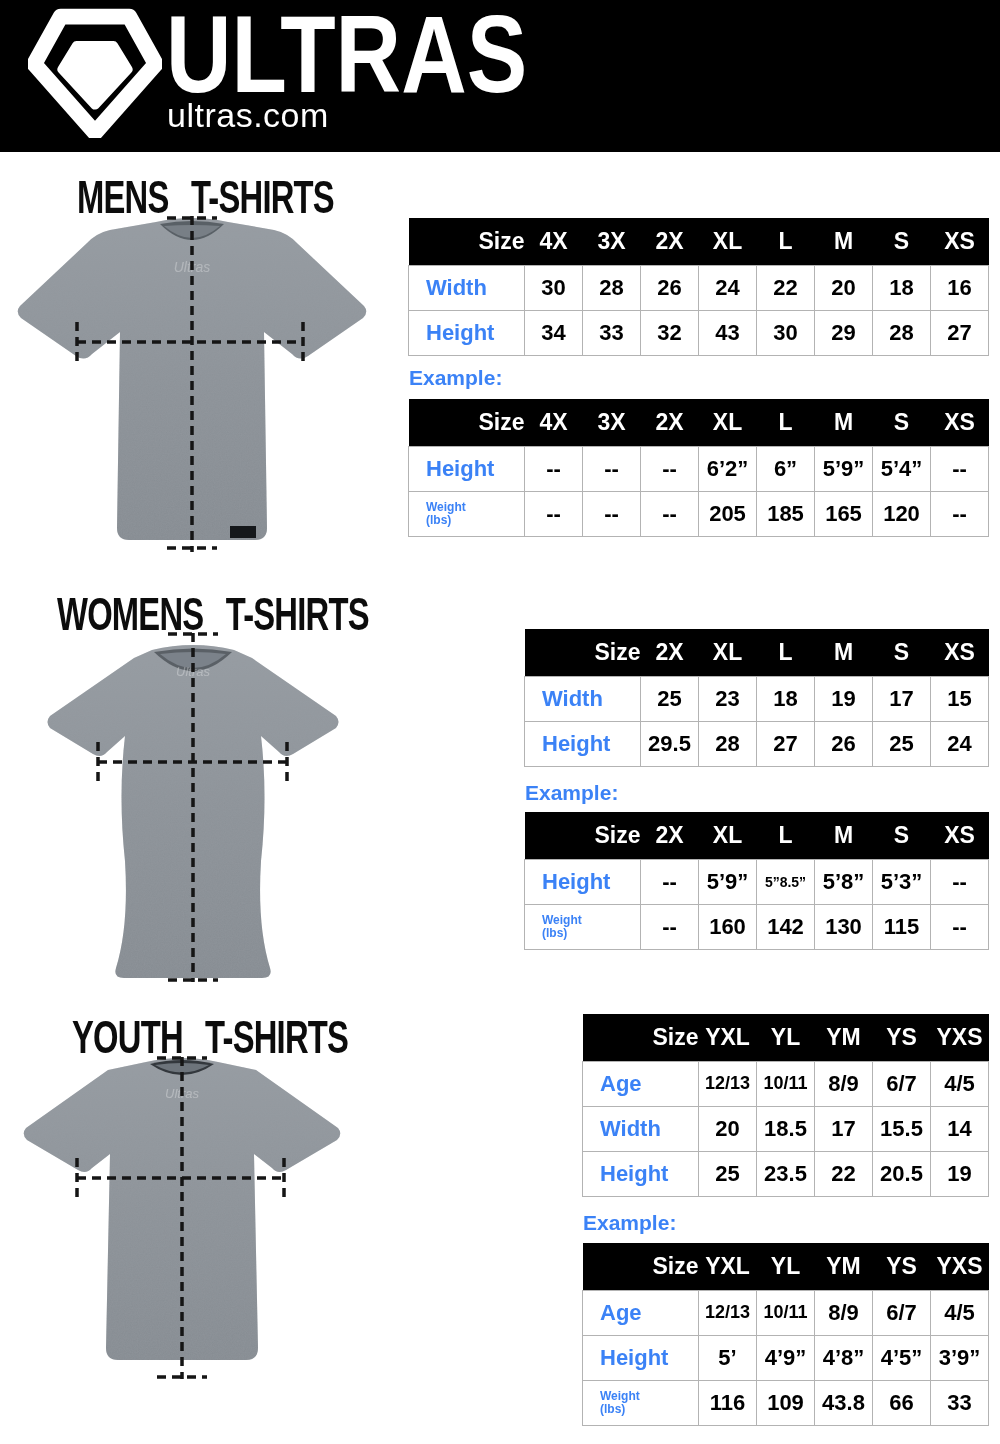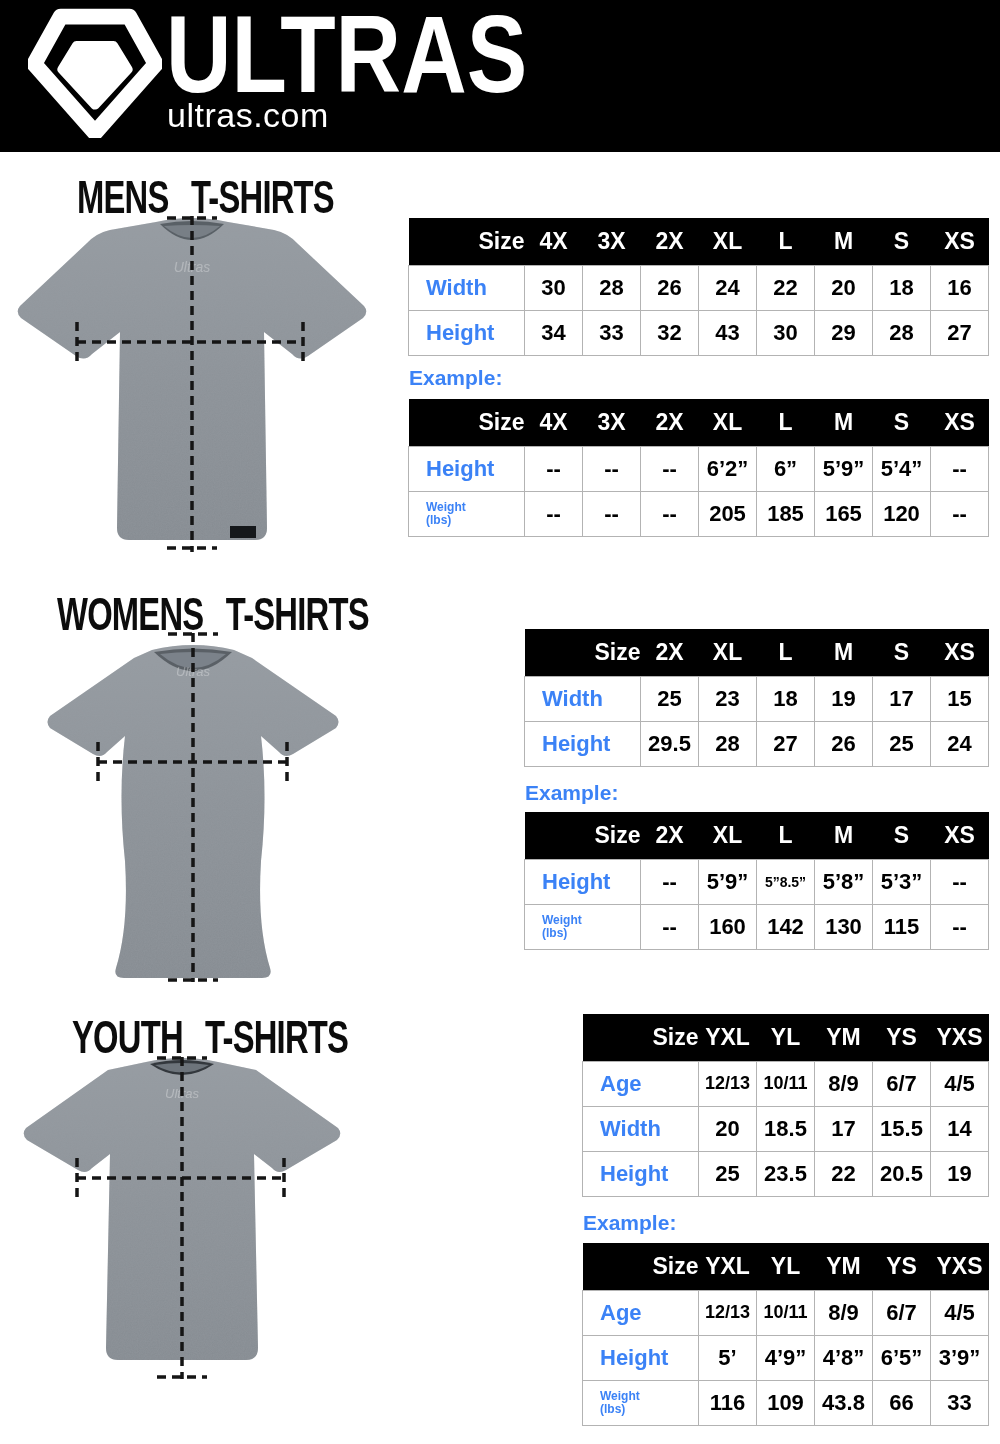--- a/index.html
+++ b/index.html
@@ -407,21 +407,21 @@
         <td class="small-val">10/11</td>
         <td>8/9</td>
         <td>6/7</td>
         <td>4/5</td>
       </tr>
       <tr>
         <th>Height</th>
         <td>5’</td>
         <td>4’9”</td>
         <td>4’8”</td>
-        <td>6’5”</td>
+        <td>4’5”</td>
         <td>3’9”</td>
       </tr>
       <tr>
         <th class="two-line">Weight
 (lbs)</th>
         <td>116</td>
         <td>109</td>
         <td>43.8</td>
         <td>66</td>
         <td>33</td>

